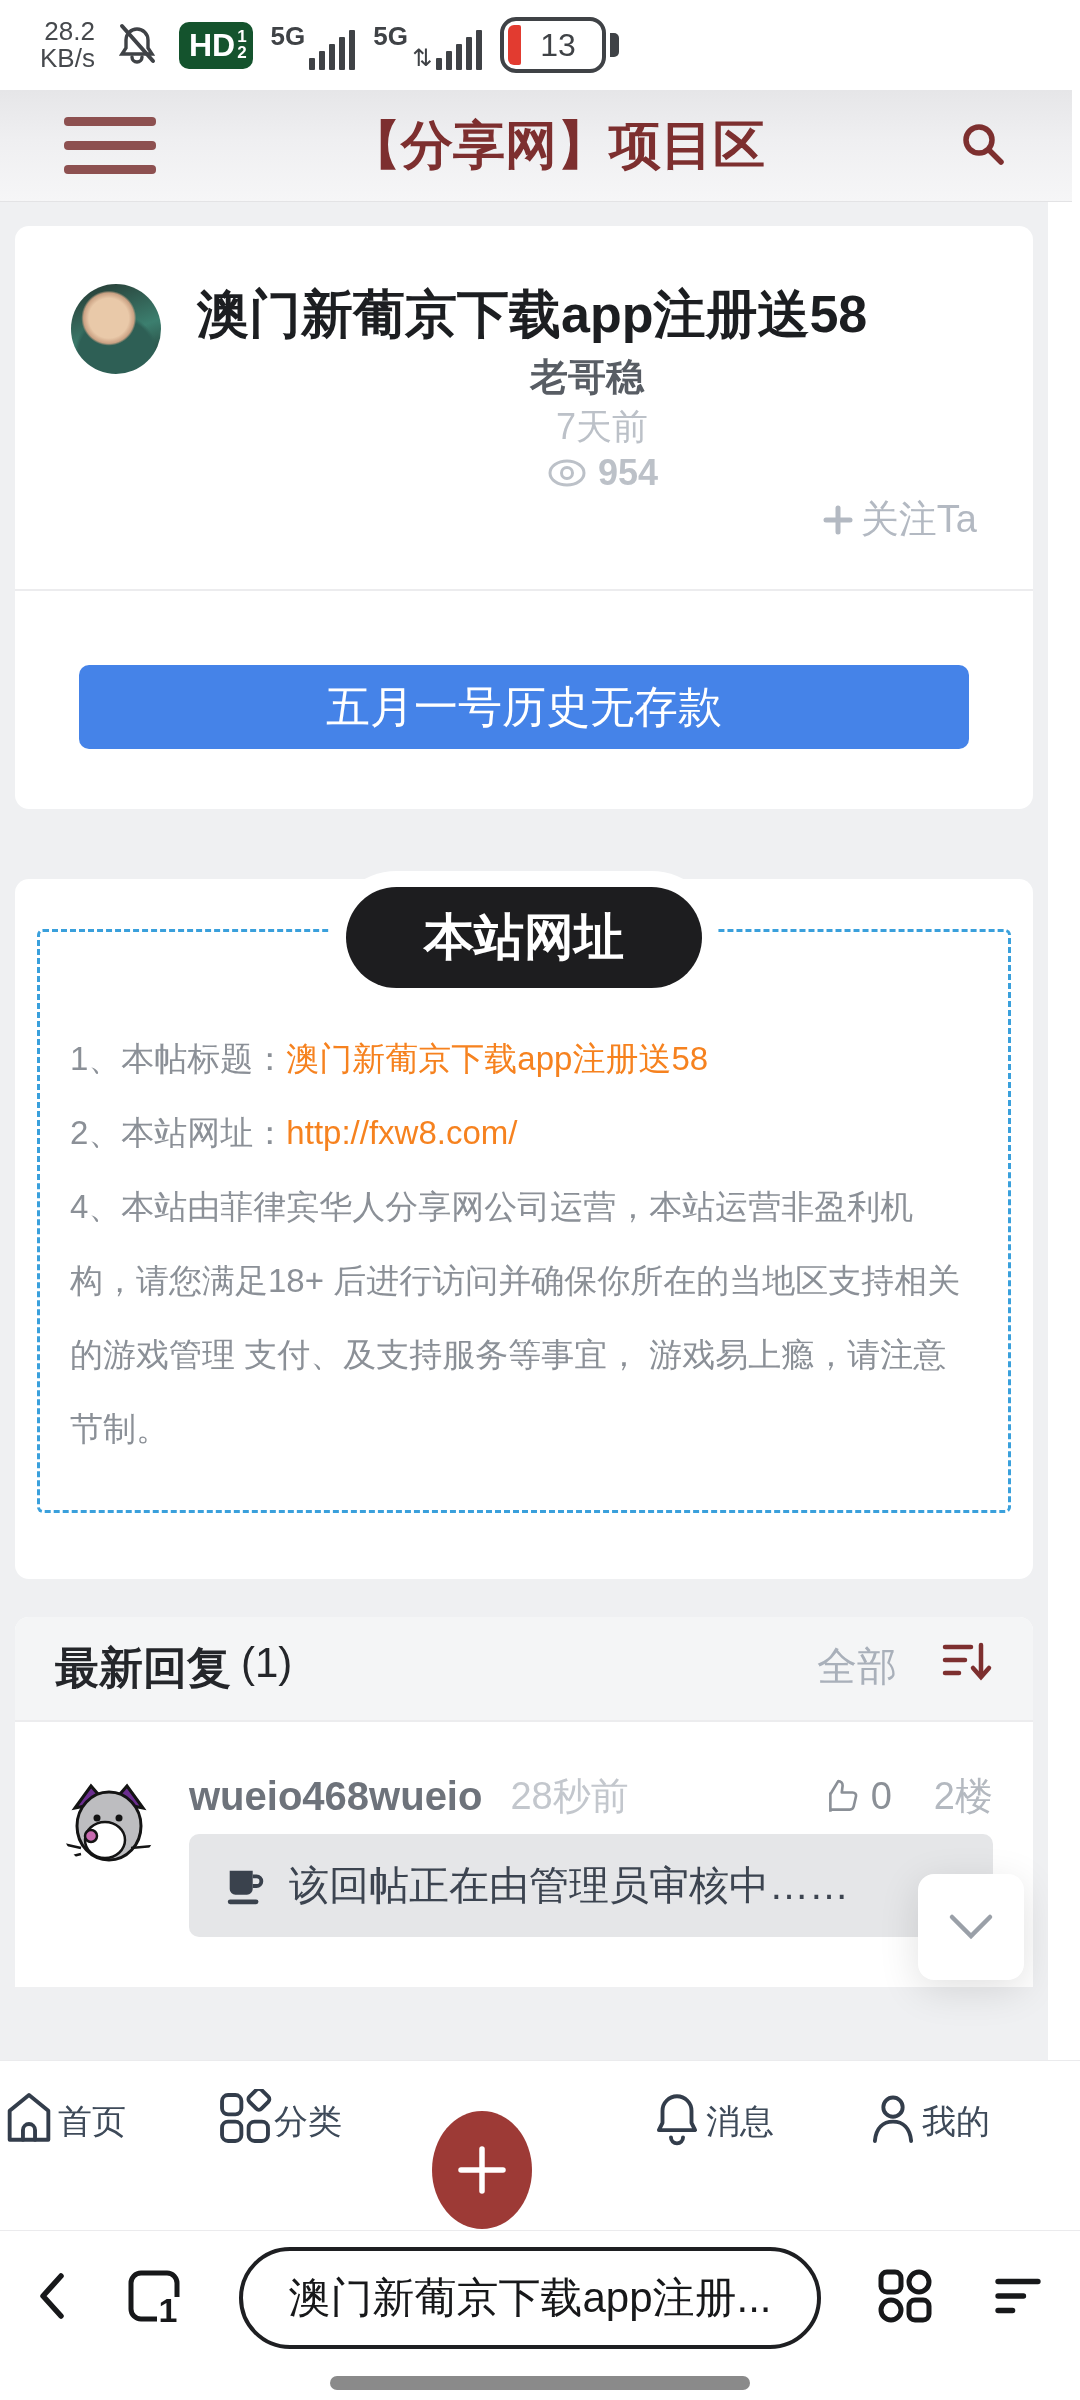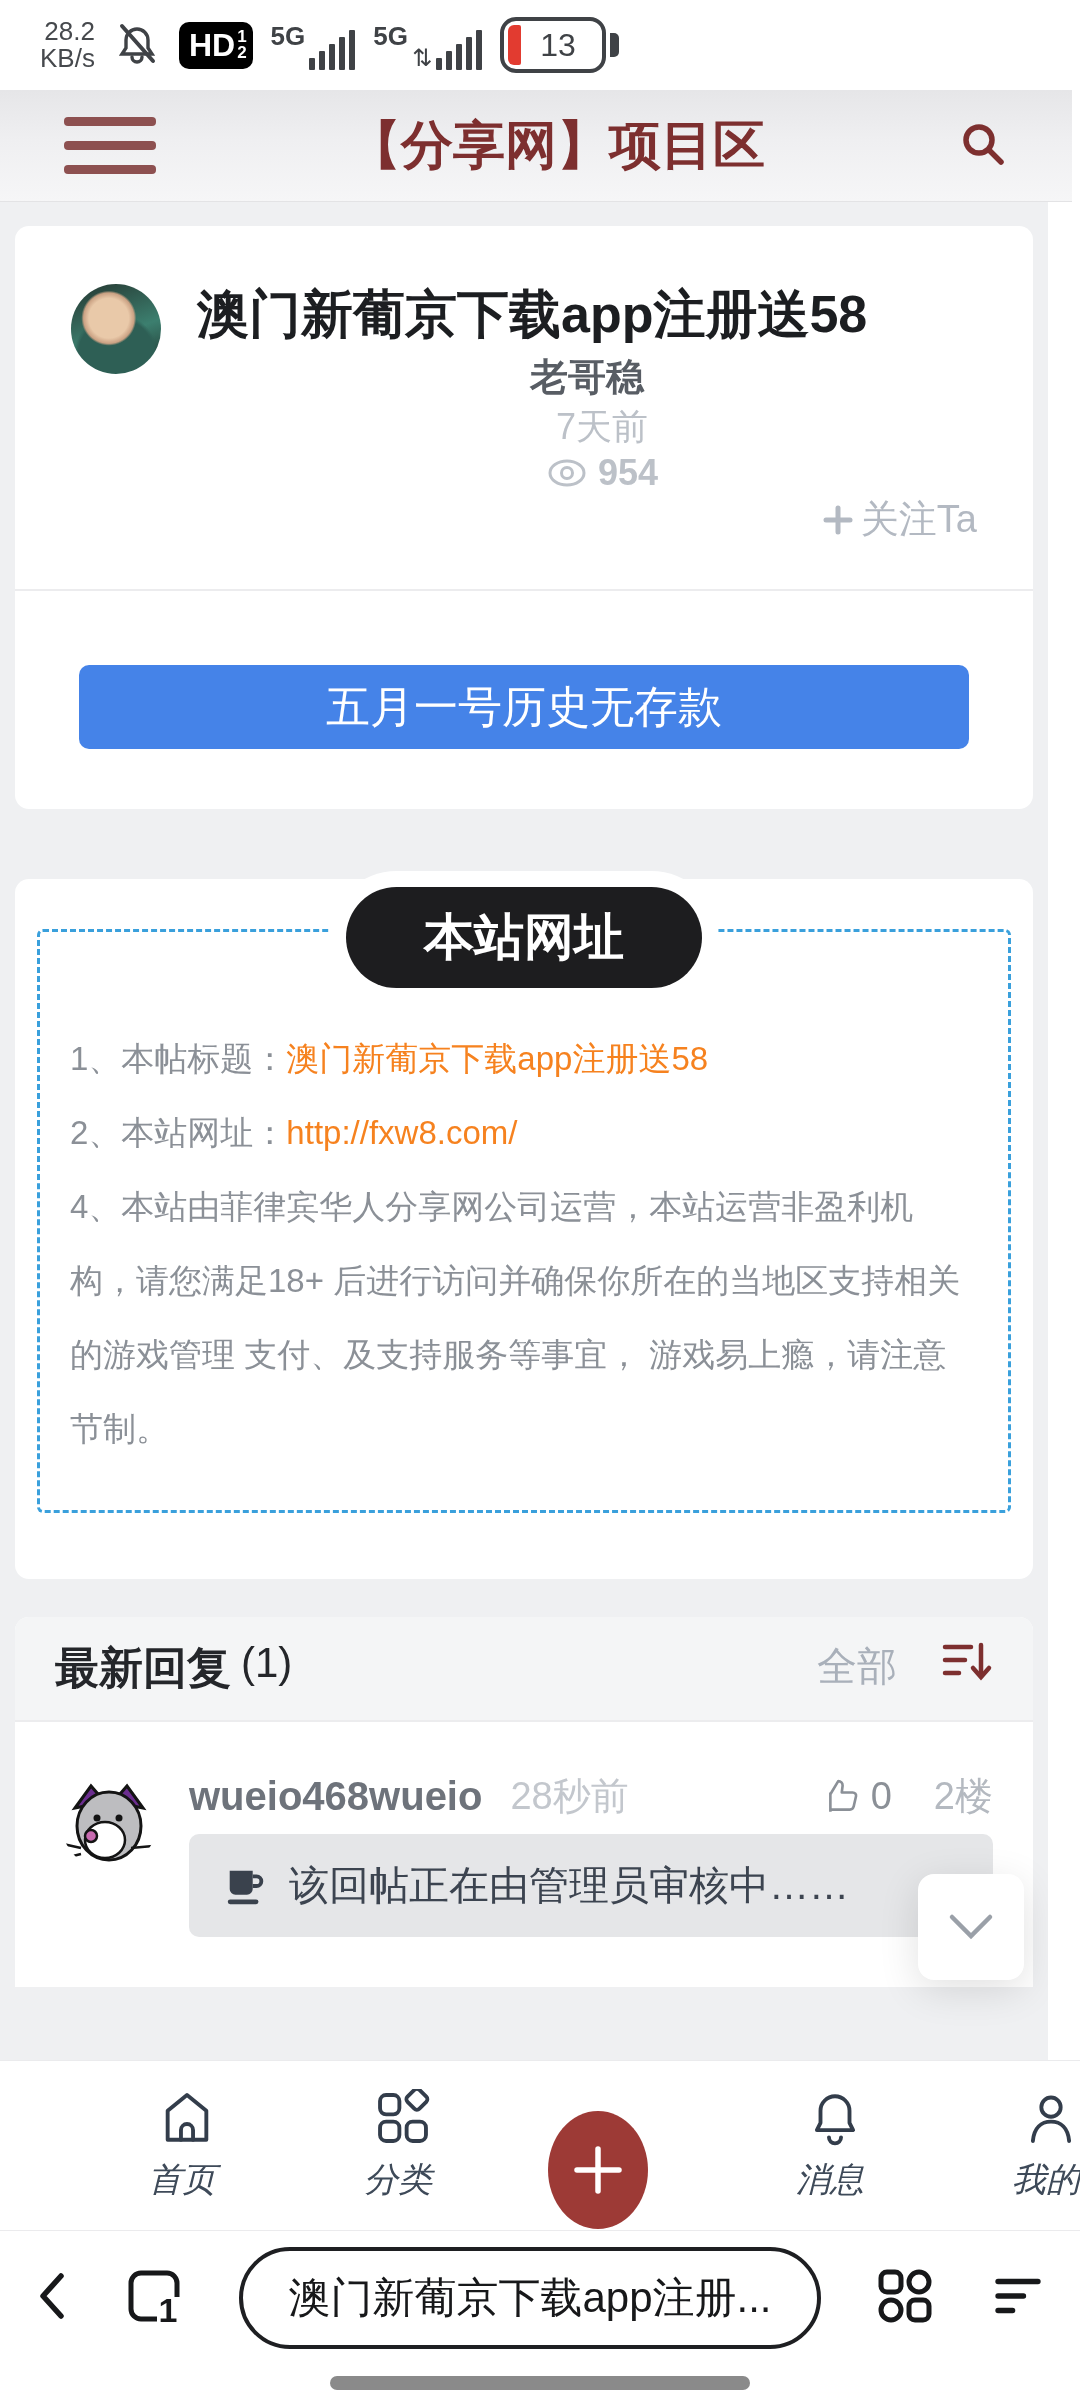--- a/index.html
+++ b/index.html
@@ -8,21 +8,21 @@
 
   
   .status-bar { position:absolute; top:0; left:0; width:1080px; height:90px; background:#ffffff;
     display:flex; align-items:center; justify-content:space-between; padding:0 30px 0 40px; }
   .sb-left { display:flex; align-items:center; gap:26px; }
   .sb-time { font-size:46px; color:#3a3d40; letter-spacing:1px; }
   .sb-app-icon { width:36px; height:40px; border:3px solid #55585c; border-radius:10px; background:#f2f0ee; position:relative; }
   .sb-app-icon::after { content:""; position:absolute; right:5px; bottom:5px; width:10px; height:12px; background:#2c2c2e; border-radius:3px; }
   .sb-right { display:flex; align-items:center; gap:18px; }
   .sb-speed { text-align:right; font-size:26px; line-height:27px; color:#46494d; }
-  .hd-badge { background:#000000; color:#fff; border-radius:10px; padding:5px 6px 5px 10px; display:flex; align-items:center; }
+  .hd-badge { background:#14532d; color:#fff; border-radius:10px; padding:5px 6px 5px 10px; display:flex; align-items:center; }
   .hd-badge .hd-txt { font-size:32px; font-weight:bold; }
   .hd-nums { display:flex; flex-direction:column; font-size:17px; font-weight:bold; line-height:16px; margin-left:2px; }
   .sig { display:flex; align-items:flex-end; gap:4px; }
   .sig-label { font-size:26px; font-weight:bold; color:#3f4246; margin-bottom:18px; }
   .updown { font-size:24px; color:#3f4246; margin-bottom:-2px; }
   .bars { display:flex; align-items:flex-end; gap:4px; }
   .bars span { width:6px; background:#3f4246; border-radius:1px; display:block; }
   .batt { display:flex; align-items:center; }
   .batt-body { width:106px; height:56px; border:4px solid #3f4246; border-radius:16px; position:relative;
     display:flex; align-items:center; justify-content:center; }
@@ -89,21 +89,21 @@
   .floor { font-size:38px; color:#b4b9c0; margin-left:42px; }
   .review-box { margin-top:16px; background:#e5e6e8; border-radius:10px; padding:24px 34px;
     display:flex; align-items:center; gap:20px; position:relative; z-index:1; }
   .review-txt { font-size:40px; color:#3c4450; }
   .float-collapse { position:absolute; top:152px; right:9px; width:106px; height:106px; background:#ffffff;
     border-radius:16px; box-shadow:0 10px 40px rgba(0,0,0,.12); display:flex; align-items:center; justify-content:center; z-index:5; }
 
   
   .tab-bar { position:absolute; top:2060px; left:0; width:1080px; height:170px; background:#ffffff;
     border-top:1px solid #ebebed; display:flex; }
-  .tab-item { flex:1; display:flex; flex-direction:column; align-items:flex-end; padding-top:28px;font-style:italic; }
+  .tab-item { flex:1; display:flex; flex-direction:row; align-items:flex-start; padding-top:28px; }
   .tab-label { font-size:34px; color:#3e4a59; margin-top:10px; }
   .plus-btn { width:100px; height:118px; border-radius:50%; background:#9d3a36; margin-top:22px;
     display:flex; align-items:center; justify-content:center; }
 
   
   .browser-bar { position:absolute; top:2230px; left:0; width:1080px; height:170px; background:#ffffff;
     border-top:1px solid #ebebed; display:flex; align-items:center; justify-content:center; gap:52px; padding-bottom:36px; }
   .addr-pill { width:582px; height:102px; border:4px solid #1e1f22; border-radius:52px;
     display:flex; align-items:center; justify-content:center; }
   .addr-txt { font-size:42px; color:#17181a; white-space:nowrap; }

